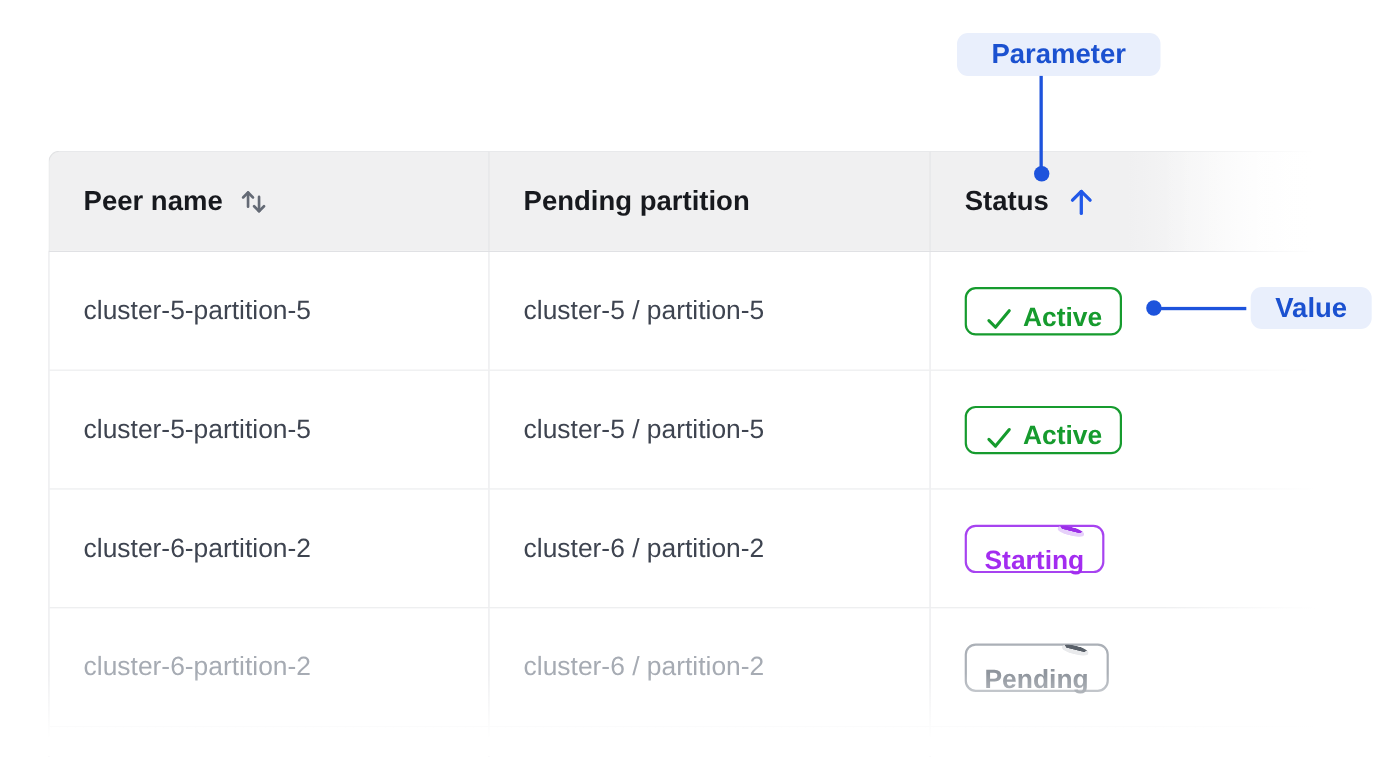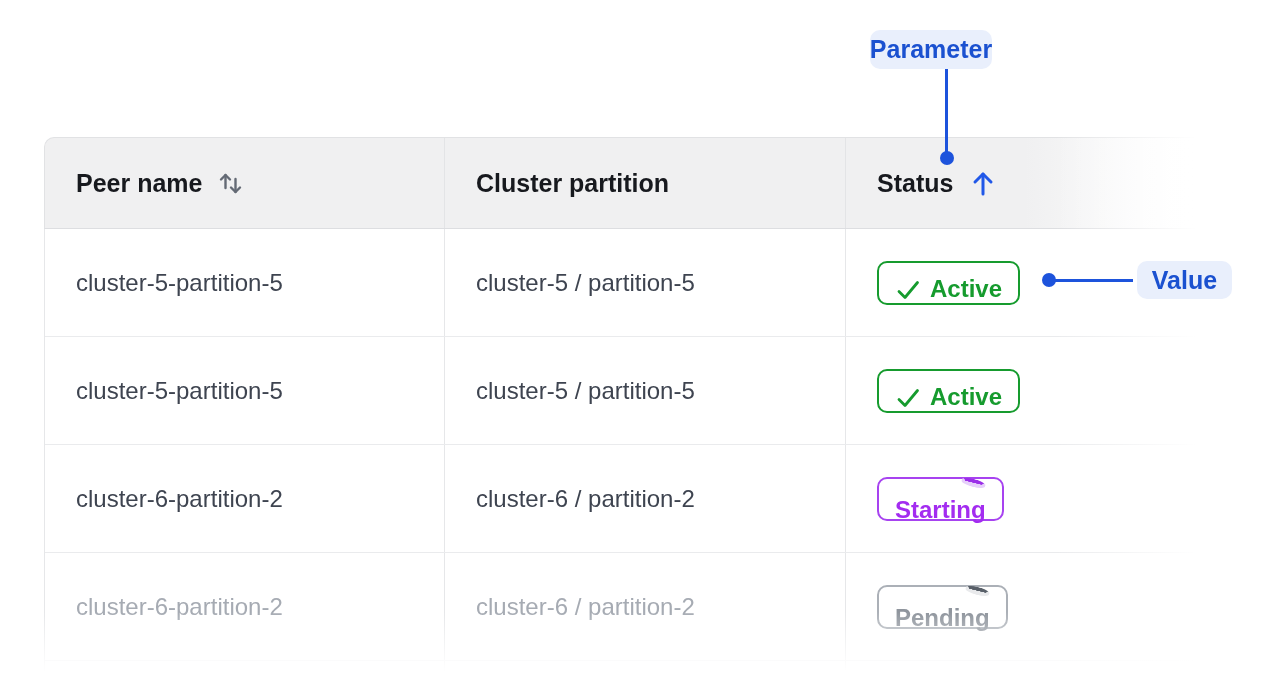--- a/index.html
+++ b/index.html
@@ -54,22 +54,22 @@
     position:absolute; left:0; top:612px; width:1272px; height:76px; z-index:5;
     background:linear-gradient(to bottom, rgba(255,255,255,0), #ffffff 78%);
     pointer-events:none;
   }
 
   
   .callout {
     position:absolute; z-index:10; display:flex; align-items:center; justify-content:center;
     background:#e9effc; border-radius:10px; color:#1b51d0; font-size:25px; font-weight:bold;
   }
-  .callout-parameter { left:870px; top:30px; width:122px; height:39px; }
-  .callout-value     { left:1137px; top:261px; width:95px; height:38px; }
+  .callout-parameter { left:870px; top:30px; width:185px; height:39px; }
+  .callout-value     { left:1137px; top:261px; width:110px; height:38px; }
   .param-line { position:absolute; z-index:10; left:945px; top:69px; width:3px; height:84px; background:#1d53dc; }
   .param-dot  { position:absolute; z-index:10; left:940px; top:151px; width:14px; height:14px; border-radius:50%; background:#1d53dc; }
   .value-dot  { position:absolute; z-index:10; left:1042px; top:273px; width:14px; height:14px; border-radius:50%; background:#1d53dc; }
   .value-line { position:absolute; z-index:10; left:1051px; top:279px; width:82px; height:3px; background:#1d53dc; }
 
   svg { display:block; }
 </style>
 </head>
 <body>
 
@@ -83,21 +83,21 @@
         <span>
           <svg width="29" height="29" viewBox="0 0 29 29" fill="none" stroke="#646a75" stroke-width="2.4" stroke-linecap="round" stroke-linejoin="round">
             <path d="M9.5 19 V6"></path>
               <path d="M5 10.5 L9.5 6 L14 10.5"></path>
             <path d="M19.5 10 V23"></path>
               <path d="M15 18.5 L19.5 23 L24 18.5"></path>
           </svg>
         </span>
       </div>
       <div class="th th-div">
-        <span>Cluster partition</span>
+        <span>Pending partition</span>
       </div>
       <div class="th">
         <span>Status</span>
         <span style="margin-left:4px;">
           <svg width="24" height="27" viewBox="0 0 24 27" fill="none" stroke="#2158e8" stroke-width="3" stroke-linecap="round" stroke-linejoin="round">
             <path d="M12 24 V4"></path>
               <path d="M4 12 L12 4 L20 12"></path>
           </svg>
         </span>
       </div>

